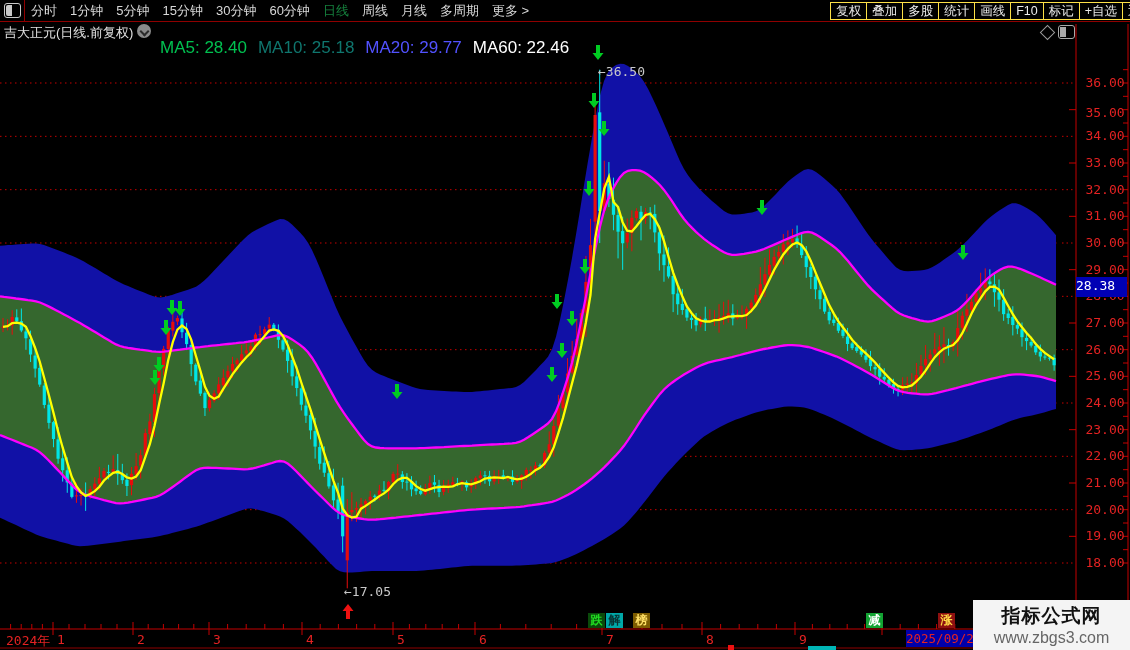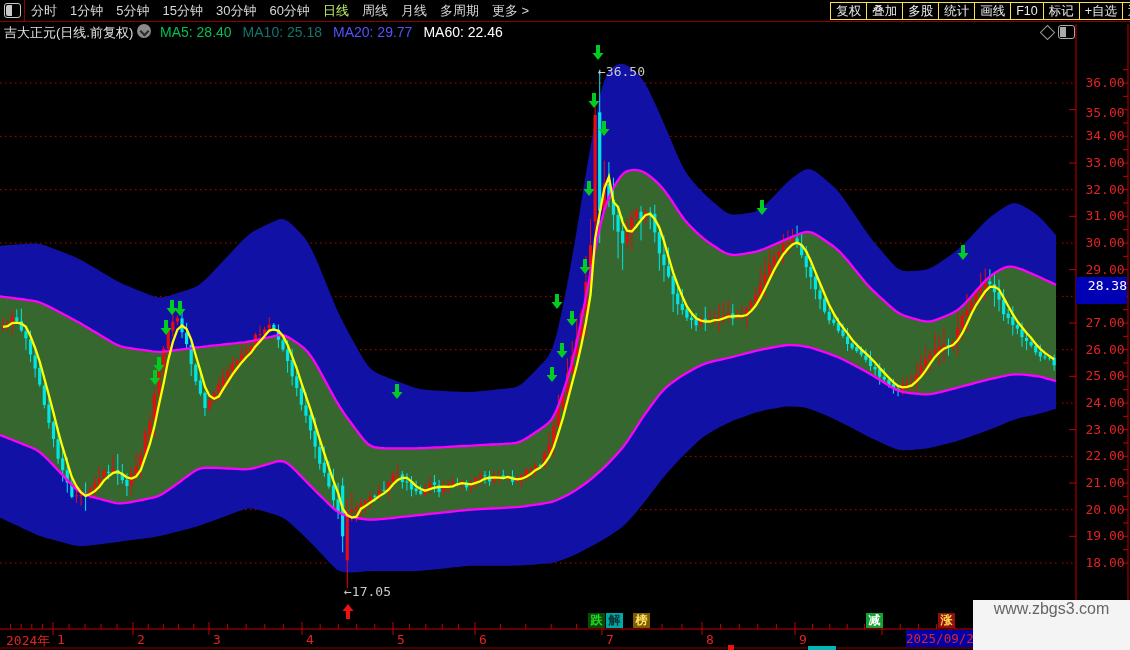--- a/index.html
+++ b/index.html
@@ -7,42 +7,42 @@
        font-family:"Liberation Sans","DejaVu Sans",sans-serif;}
   
   #topbar{position:absolute;left:0;top:0;width:1130px;height:21px;background:#000;
           border-bottom:1px solid #8f0000;padding-left:32px;}
   #win-icon{position:absolute;left:4px;top:3px;width:15px;height:13px;border:1px solid #c8c8c8;
             border-radius:3px;}
   #win-icon::after{content:"";position:absolute;left:1px;top:1px;width:6px;height:11px;background:#c8c8c8;border-radius:2px 0 0 2px;}
   #topbar-sep{position:absolute;left:24px;top:0;width:1px;height:21px;background:#8f0000;}
   #menu{position:absolute;left:31px;top:0;height:21px;display:flex;align-items:center;gap:13px;}
   .menu-item{color:#d8d8d8;font-size:13px;line-height:21px;cursor:default;white-space:nowrap;}
-  .menu-item.active{color:#bef264;}
+  .menu-item.active{color:#15803d;}
   #topbtns{position:absolute;right:3px;top:0;height:21px;display:flex;align-items:center;}
   .top-btn{border:1px solid #fde047;color:#ececec;font-size:12.5px;line-height:16px;
            padding:0 5px;margin-left:-1px;background:#000;white-space:nowrap;}
   
   #inforow{position:absolute;left:0;top:22px;width:1118px;height:18px;background:#000;}
   #stock-title{position:absolute;left:4px;top:2px;color:#e2e2e2;font-size:13px;white-space:nowrap;}
   #chev{position:absolute;left:137px;top:2px;width:14px;height:14px;border-radius:50%;background:#8a8a8a;}
   #chev::after{content:"";position:absolute;left:3.5px;top:4px;width:5px;height:5px;
                border-right:2px solid #2a2a2a;border-bottom:2px solid #2a2a2a;transform:rotate(45deg);}
-  #ma-row{position:absolute;left:160px;top:2px;display:flex;gap:11px;font-size:14px;white-space:nowrap;}
+  #ma-row{position:absolute;left:160px;top:16px;display:flex;gap:11px;font-size:17px;white-space:nowrap;}
   #diamond-icon{position:absolute;left:1042px;top:27px;width:9px;height:9px;border:1px solid #9a9a9a;transform:rotate(45deg);}
   #winicon2{position:absolute;left:1058px;top:25px;width:15px;height:12px;border:1px solid #aaa;border-radius:3px;}
   #winicon2::after{content:"";position:absolute;left:1px;top:1px;width:6px;height:10px;background:#aaa;}
   
   #chart{position:absolute;left:0;top:22px;}
   
   .ylab{position:absolute;left:1083px;width:44px;color:#e42222;font-size:13px;
         font-family:"DejaVu Sans Mono",monospace;text-align:center;}
-  #last-price{position:absolute;left:1076px;top:277px;width:51px;height:27px;background:#0000b4;
+  #last-price{position:absolute;left:1076px;top:277px;width:51px;height:20px;background:#0000b4;
               color:#fff;font-size:13px;font-family:"DejaVu Sans Mono",monospace;
-              text-align:right;line-height:17px;}
+              text-align:left;line-height:17px;}
   .xlab{position:absolute;top:632px;color:#e42222;font-size:13px;font-family:"DejaVu Sans Mono",monospace;}
   #year-label{position:absolute;left:6px;top:632px;color:#e42222;font-size:13px;white-space:nowrap;}
   #date-box{position:absolute;left:906px;top:630px;width:68px;height:17px;background:#0000aa;
             color:#e42222;font-size:12.5px;font-family:"DejaVu Sans Mono",monospace;
             text-align:center;line-height:17px;}
   .mini-badge{position:absolute;top:613px;height:15px;min-width:15px;padding:0 1px;
               font-size:12px;line-height:15px;text-align:center;font-weight:bold;}
   
   .annot{position:absolute;color:#c8c8c8;font-size:13px;font-family:"DejaVu Sans Mono",monospace;white-space:nowrap;}
   
@@ -754,15 +754,16 @@
   <div id="date-box">2025/09/29</div>
   <div id="badges">
       <div class="mini-badge" style="left: 588px; background: rgb(10, 74, 10); color: rgb(34, 221, 34);">跌</div>
       <div class="mini-badge" style="left: 606px; background: rgb(0, 168, 168); color: rgb(8, 51, 51);">解</div>
       <div class="mini-badge" style="left: 633px; background: rgb(125, 92, 0); color: rgb(255, 224, 102);">榜</div>
       <div class="mini-badge" style="left: 866px; background: rgb(18, 163, 50); color: rgb(255, 255, 255);">减</div>
       <div class="mini-badge" style="left: 938px; background: rgb(142, 16, 16); color: rgb(255, 217, 68);">涨</div>
     </div>
 
   <div id="watermark">
+    <div id="wm1">指标公式网</div>
     <div id="wm2">www.zbgs3.com</div>
   </div>
 </div>
 
 </body></html>

